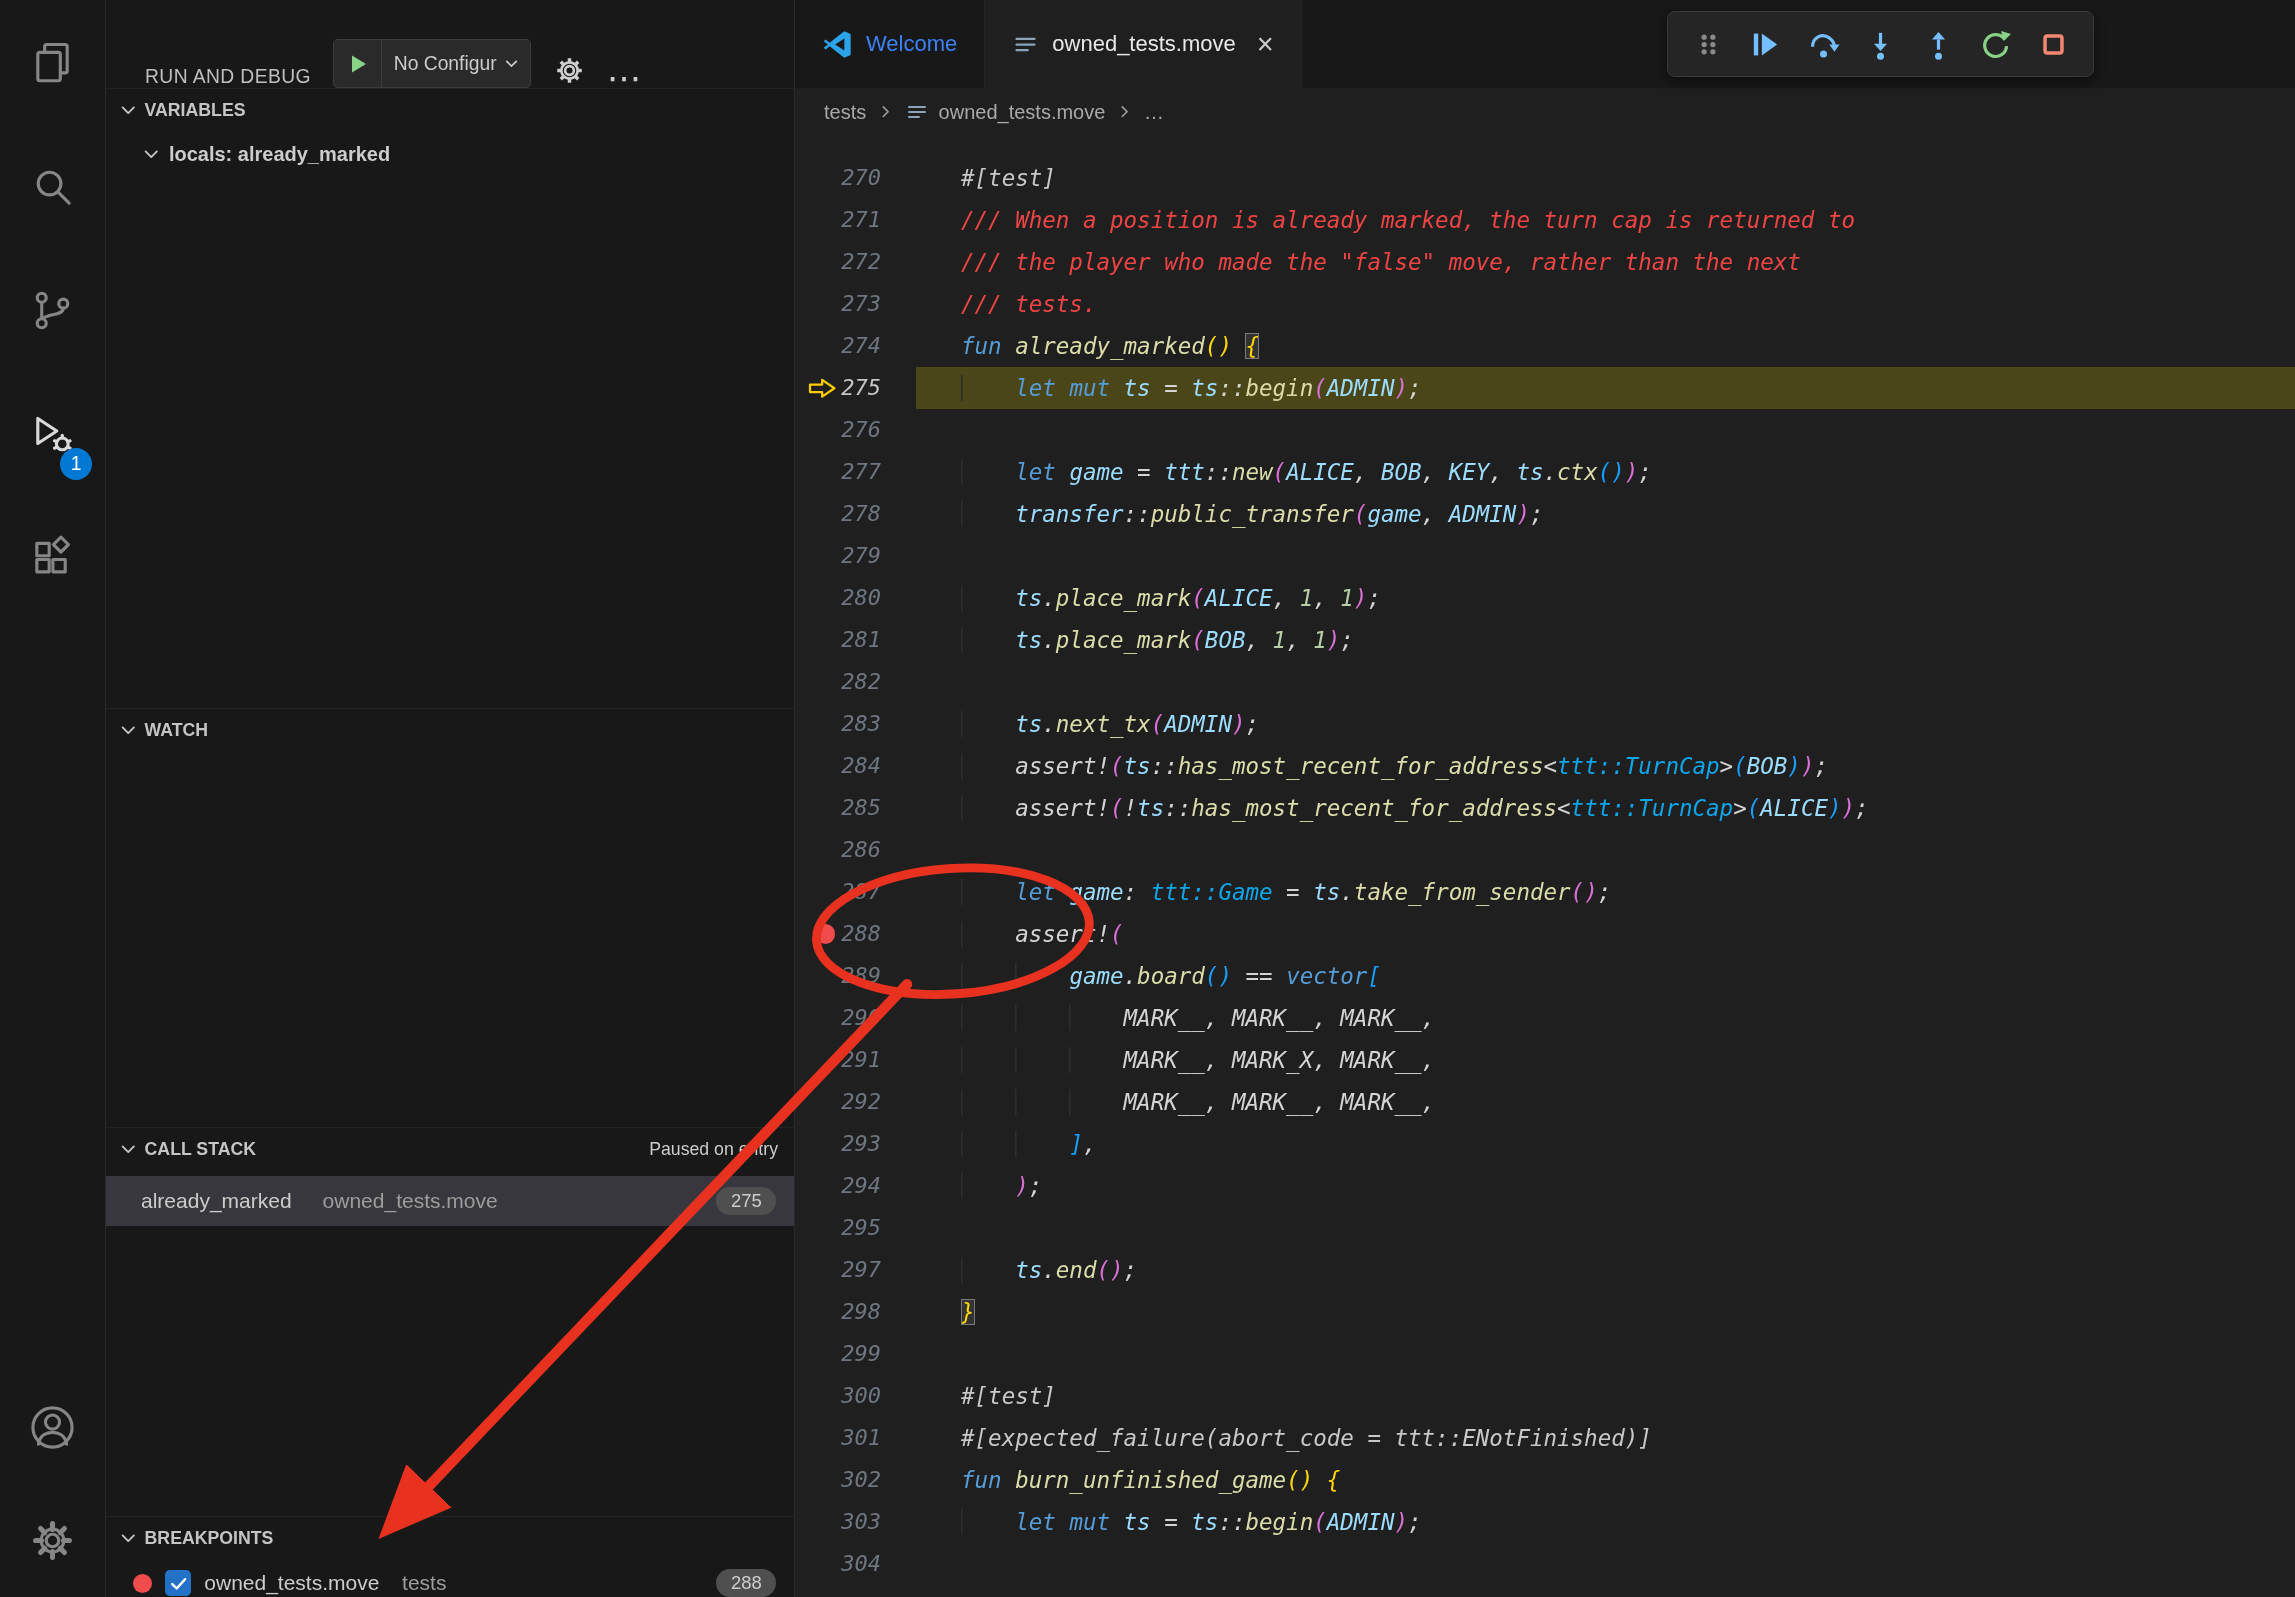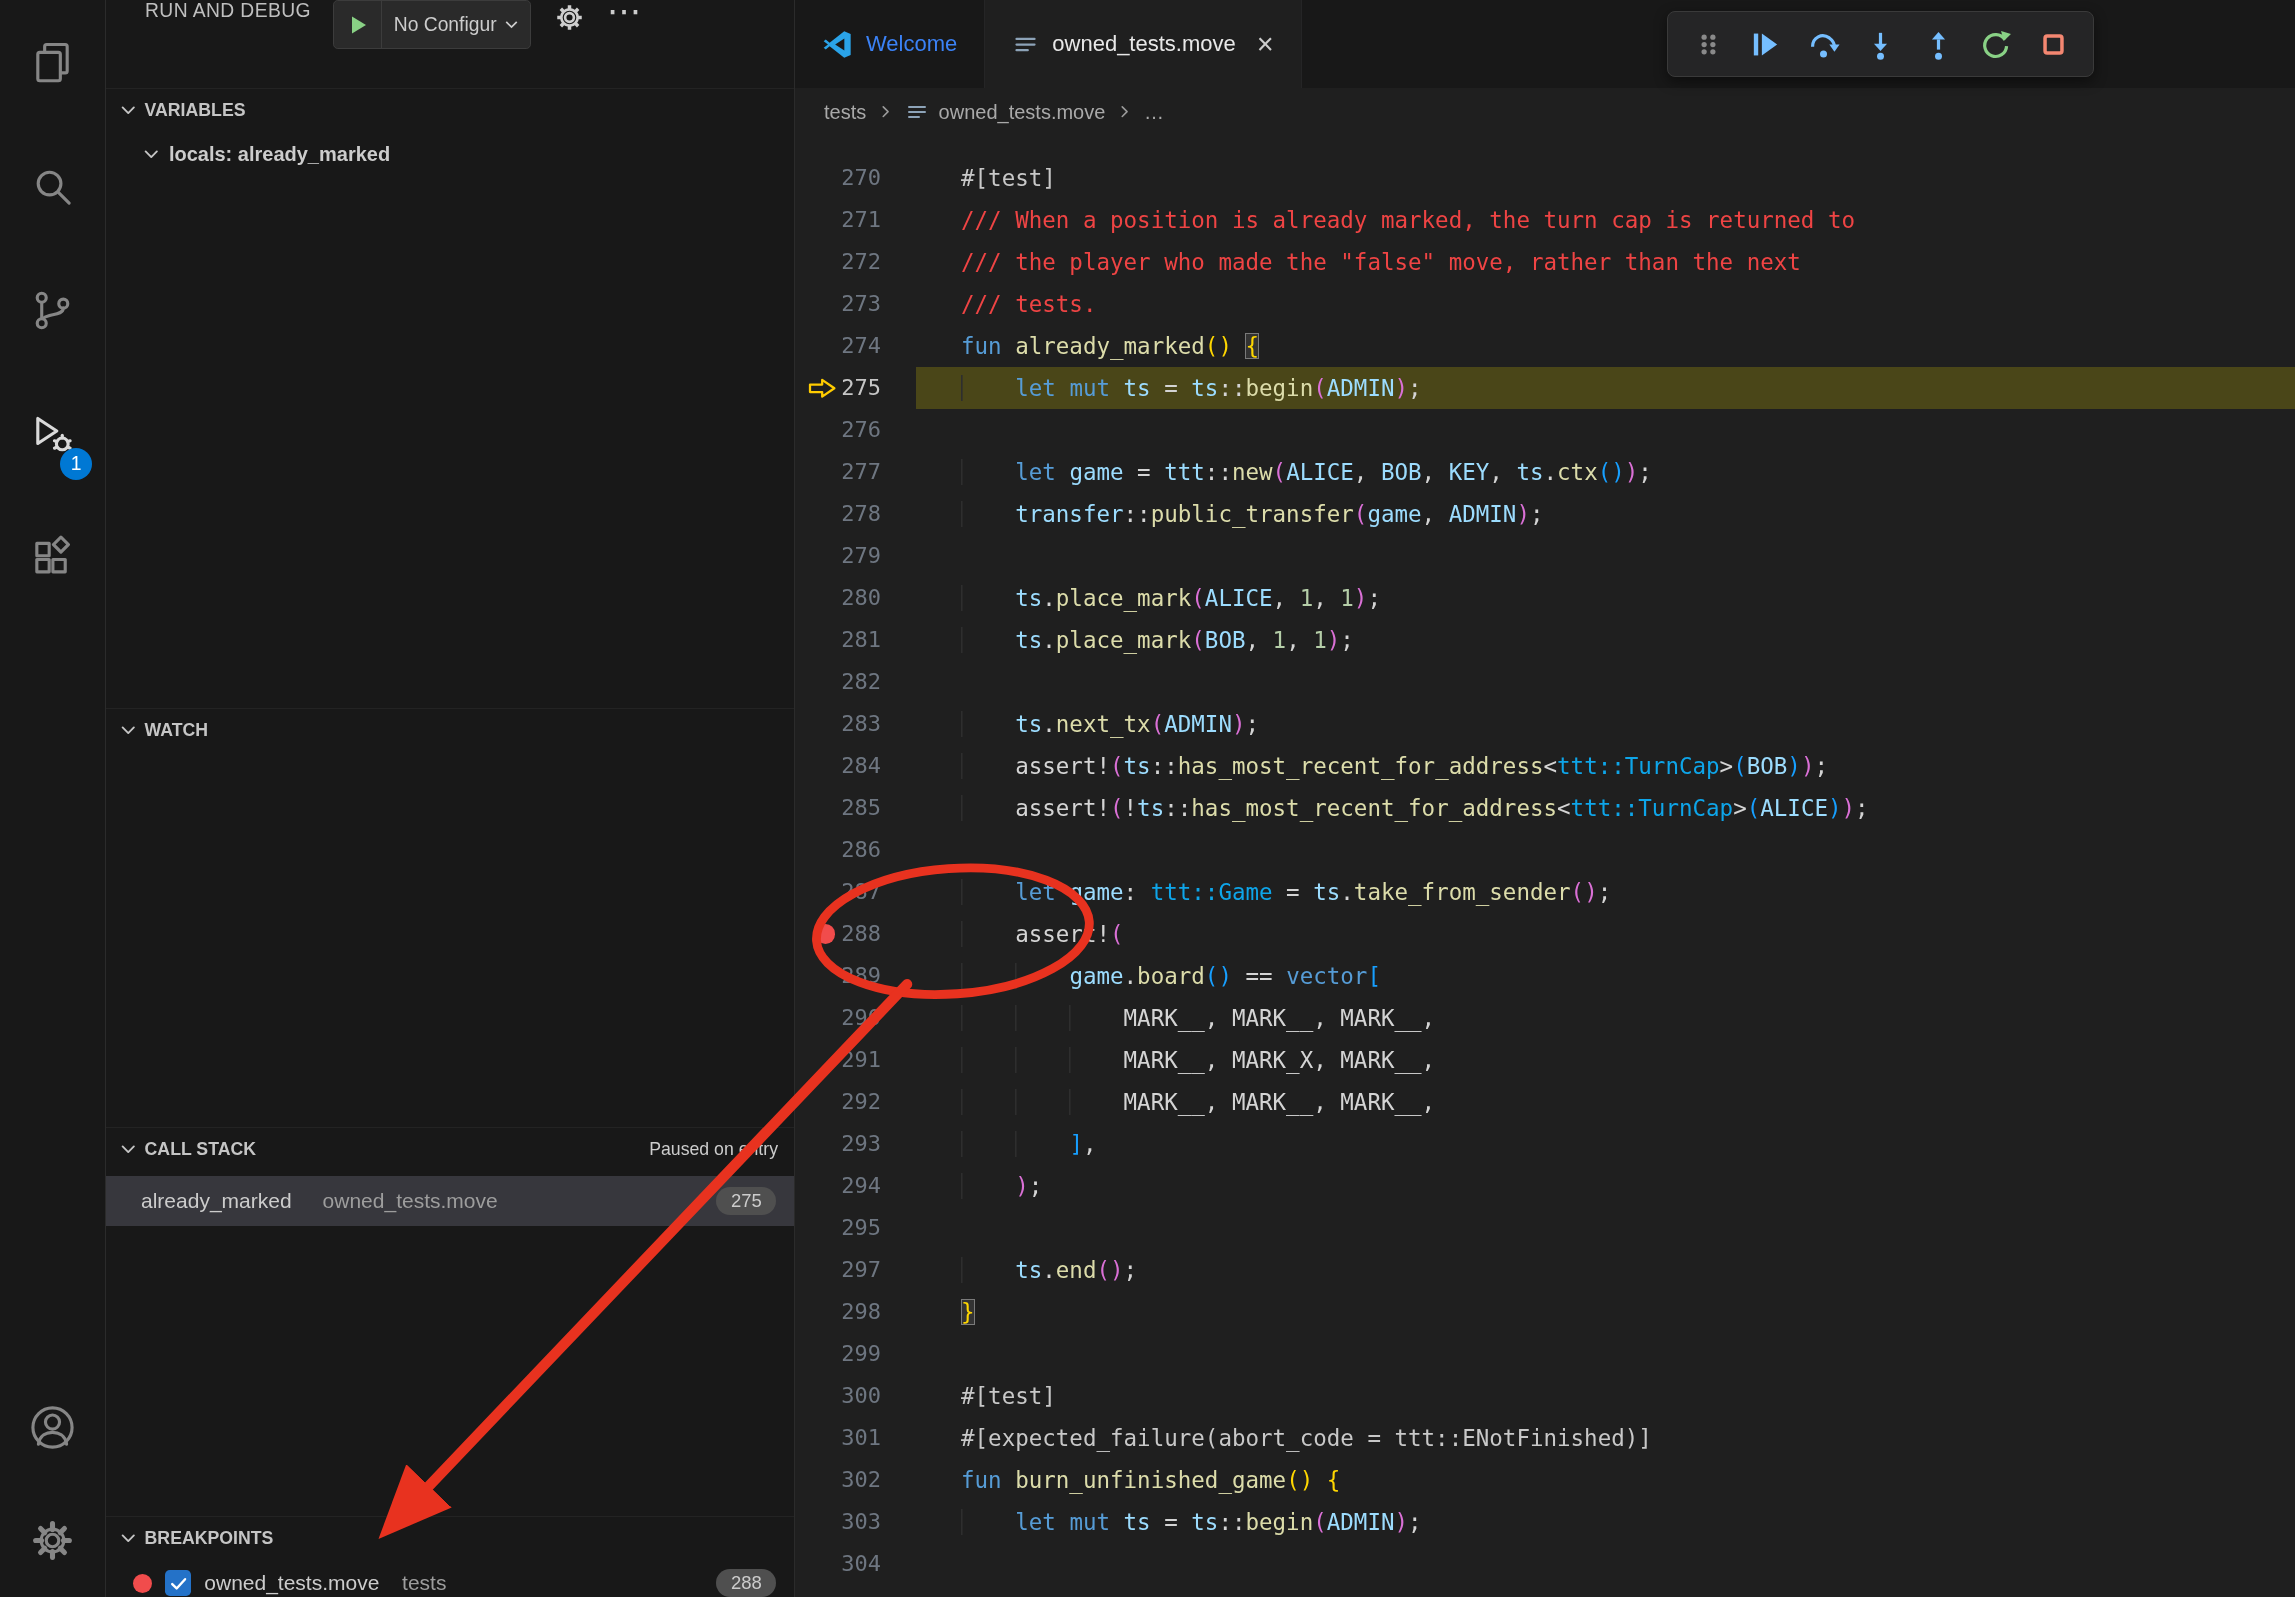--- a/index.html
+++ b/index.html
@@ -19,21 +19,21 @@
   .ab-item.active svg { stroke:#d9d9d9; }
   .ab-badge { position:absolute; right:13px; bottom:16px; min-width:32px; height:32px; border-radius:16px;
     background:#0078d4; color:#fff; font-size:19.3px; display:flex; align-items:center; justify-content:center; }
   .ab-bottom { margin-top:auto; width:100%; display:flex; flex-direction:column; align-items:center; }
   .ab-bottom .ab-item { height:113px; }
 
   
   .sidebar { width:688px; min-width:688px; background:#181818; border-right:1.6px solid #2b2b2b;
     display:flex; flex-direction:column; overflow:hidden; }
   .sidebar > * { flex-shrink:0; }
-  .side-header { height:88px; display:flex; align-items:flex-start; padding:0 16px 0 39px; }
+  .side-header { height:88px; display:flex; align-items:flex-end; padding:0 16px 0 39px; }
   .side-title { font-size:19.3px; color:#bfbfbf; letter-spacing:0.4px; white-space:nowrap; }
   .cfg { margin-left:22.5px; height:47px; display:flex; align-items:center; background:#2a2a2a;
     border:1.6px solid #3c3c3c; border-radius:4.8px; overflow:hidden; cursor:pointer; }
   .cfg-play { width:47px; height:100%; display:flex; align-items:center; justify-content:center; border-right:1.6px solid #3c3c3c; }
   .cfg-play svg { width:24px; height:24px; fill:#89d185; }
   .cfg-label { font-size:19.3px; color:#cccccc; padding:0 4.8px 0 11.3px; max-width:153px; overflow:hidden; white-space:nowrap; }
   .cfg-chev { width:21px; height:21px; stroke:#cccccc; fill:none; stroke-width:2; margin-right:8px; }
   .hdr-gear { margin-left:21px; display:flex; cursor:pointer; }
   .hdr-gear svg { width:35px; height:35px; stroke:#cfcfcf; fill:none; stroke-width:1.8; }
   .more { margin-left:19.3px; font-size:35px; color:#cccccc; line-height:0.6; cursor:pointer; }
@@ -77,21 +77,21 @@
   .dt-btn { display:flex; cursor:pointer; }
   .dt-btn svg { width:35px; height:35px; }
 
   .breadcrumbs { height:48px; min-height:48px; display:flex; align-items:center; gap:9.7px; padding-left:29px;
     font-size:20px; color:#a9a9a9; background:#1f1f1f; }
   .breadcrumbs svg.chev { width:19.3px; height:19.3px; stroke:#9a9a9a; stroke-width:2; fill:none; stroke-linecap:round; stroke-linejoin:round; }
   .breadcrumbs svg.ficon { width:24px; height:24px; }
   .bc-item { cursor:pointer; }
 
   .code { flex:1; padding-top:21px; font-family:"DejaVu Sans Mono",monospace; font-size:22.5px; overflow:hidden; }
-  .crow { display:flex; height:42px; line-height:42px; white-space:pre; }
+  .crow { display:flex; height:42px; line-height:42px; white-space:pre;font-style:italic; }
   .gutter { width:121px; min-width:121px; position:relative; text-align:right; cursor:pointer; }
   .lnum { display:block; padding-right:35px; color:#6e7681; font-size:22px; }
   .crow.hl .lnum { color:#c6c6c6; }
   .bpdot-g { position:absolute; left:21px; top:11.3px; width:19.3px; height:19.3px; border-radius:50%; background:#f14c4c; }
   .curarrow { position:absolute; left:13px; top:9.7px; width:34px; height:22.5px; fill:none; stroke:#ffcc00; stroke-width:2.4; stroke-linejoin:round; }
   .content { flex:1; padding-left:45px; }
   .crow.hl .content { background:#4a4618; }
   .ind { box-shadow: inset 1.6px 0 0 #2e2e2e; }
   .tk.pl{color:#d4d4d4} .tk.kw{color:#569cd6} .tk.var{color:#9cdcfe} .tk.fn{color:#dcdcaa}
   .tk.ty{color:#0ea5e9} .tk.cm{color:#ef4444} .tk.nu{color:#b5cea8} .tk.at{color:#c8c8c8}

